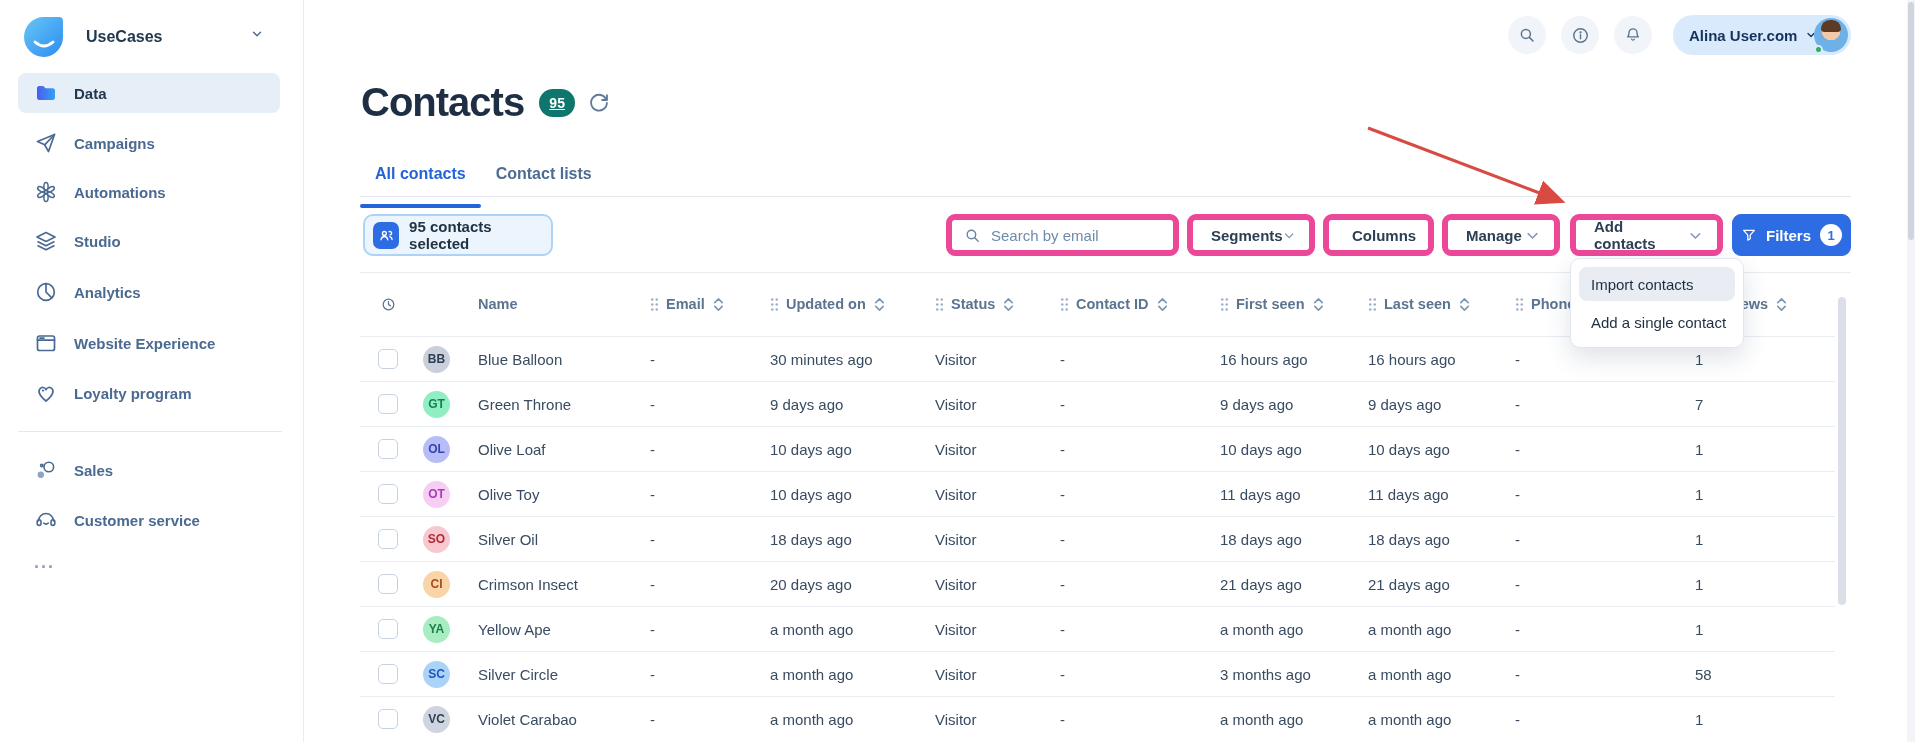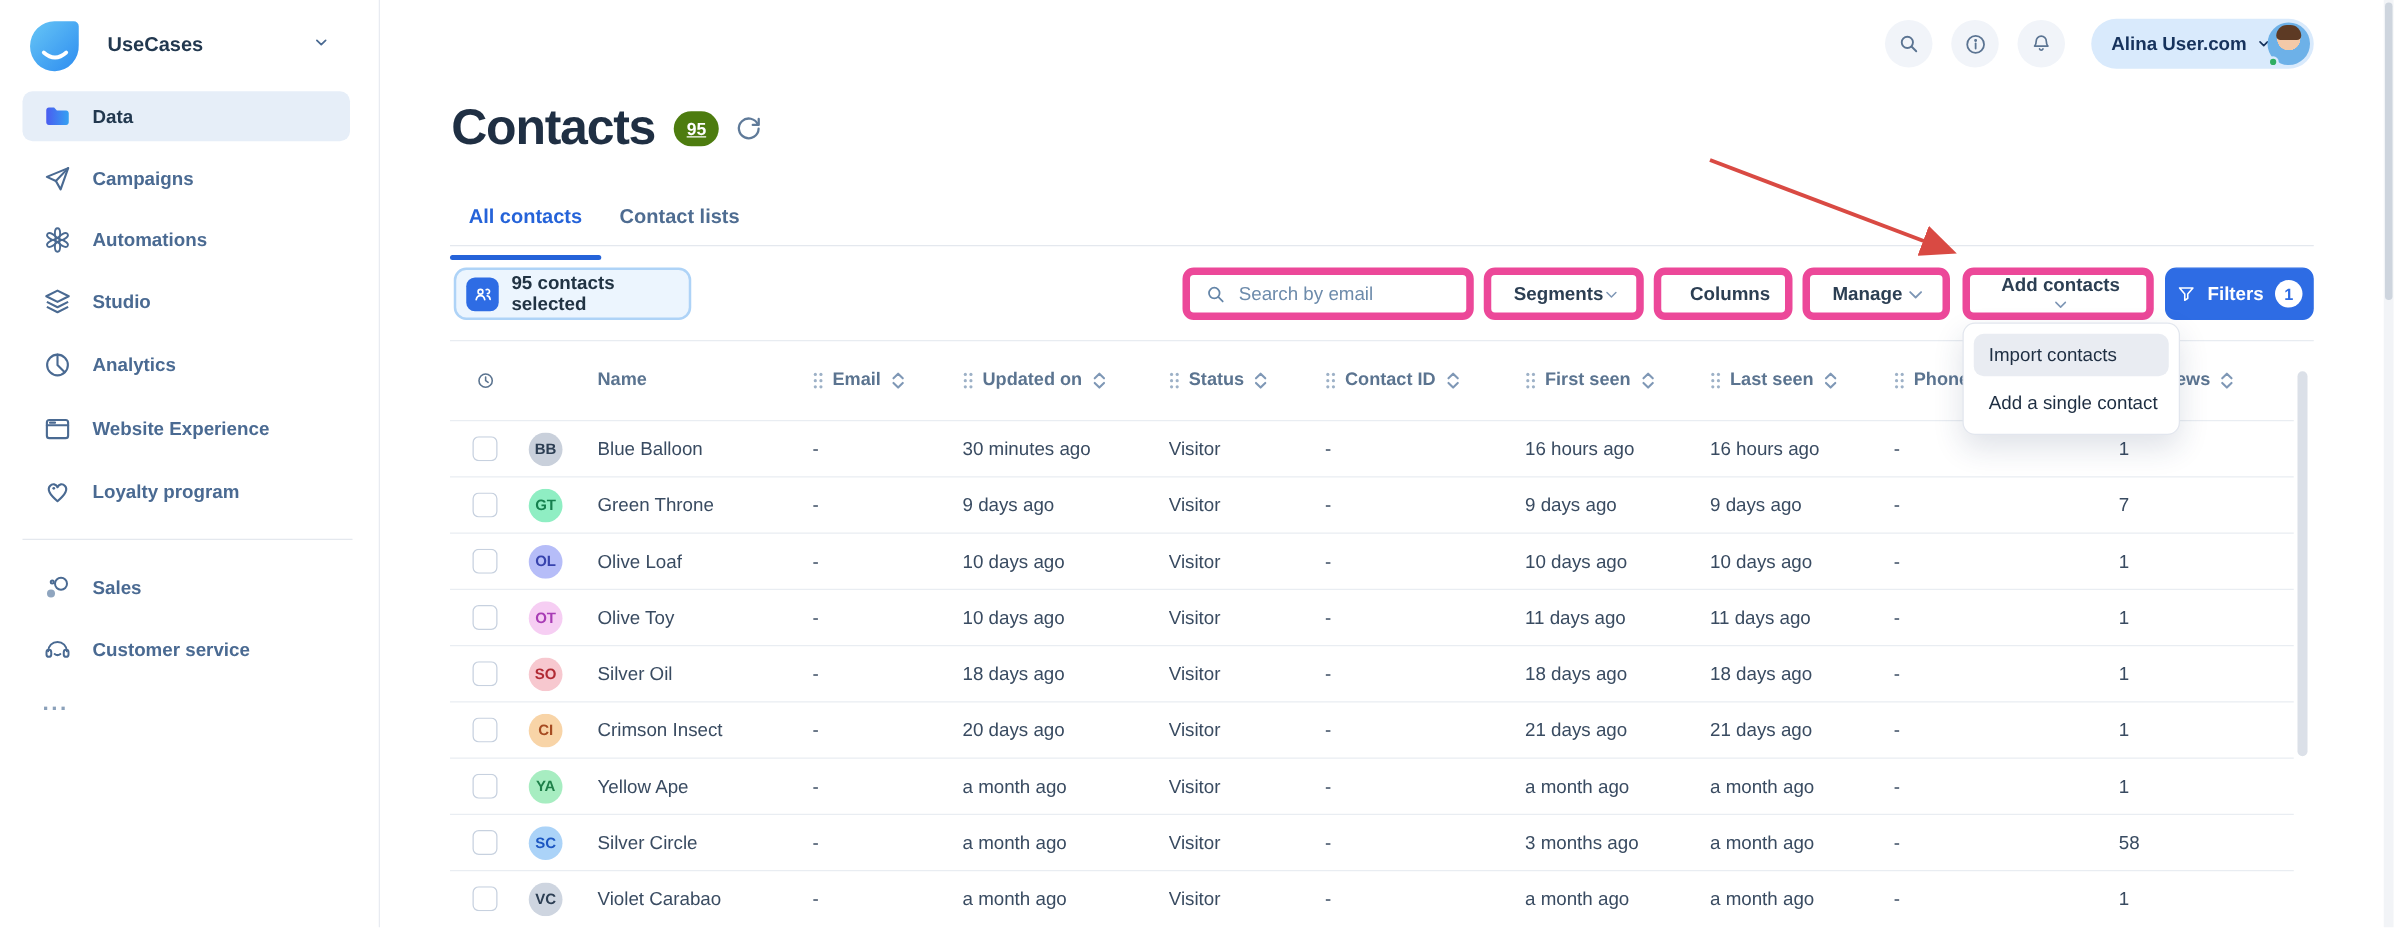--- a/index.html
+++ b/index.html
@@ -40,21 +40,21 @@
   .user-status { position:absolute; right:28px; top:30px; width:9px; height:9px; border-radius:50%;
     background:#2fae62; border:2px solid #d9eafc; }
   .page-scroll-track { position:absolute; right:0; top:0; width:8px; height:742px; background:#f2f4f7; }
   .page-scroll-thumb { position:absolute; right:1px; top:2px; width:6px; height:238px;
     border-radius:3px; background:#ced5de; }
 
   
   .page-title-row { position:absolute; left:361px; top:80px; display:flex; align-items:center; }
   .page-title { font-size:40px; font-weight:800; letter-spacing:-1px; color:#1f2f43; }
   .count-badge { margin-left:15px; min-width:36px; height:28px; padding:0 10px; border-radius:14px;
-    background:#4d7c0f; color:#fff; font-size:14px; font-weight:700;
+    background:#0f766e; color:#fff; font-size:14px; font-weight:700;
     display:flex; align-items:center; justify-content:center;text-decoration:underline; }
   .refresh-btn { margin-left:13px; width:22px; height:22px; cursor:pointer; }
 
   
   .tabs { position:absolute; left:360px; top:165px; display:flex; }
   .tab { padding:0 15px 24px 15px; font-size:16px; font-weight:700; color:#4e6c91; cursor:pointer;
     position:relative; }
   .tab.active { color:#2563d9; }
   .tab.active::after { content:""; position:absolute; left:0; right:0; bottom:-1px; height:4px;
     border-radius:2px; background:#2563d9; }
@@ -70,21 +70,21 @@
   .search-box { left:946px; width:233px; cursor:text; }
   .search-box input { border:0; outline:0; background:transparent; margin-left:10px; width:170px;
     font-family:"Liberation Sans",sans-serif; font-size:15px; color:#33475b; }
   .search-box input::placeholder { color:#6d8bab; opacity:1; }
   .search-box .sic { margin-left:12px; }
   .btn-label { font-size:15px; font-weight:700; color:#2c3f53; }
   .seg-btn { left:1187px; width:128px; justify-content:space-between; padding:0 14px 0 18px; }
   .col-btn { left:1323px; width:111px; padding:0 14px; }
   .col-btn .btn-label { margin-left:9px; }
   .man-btn { left:1442px; width:118px; justify-content:space-between; padding:0 14px 0 18px; }
-  .add-btn { left:1570px; width:153px; justify-content:space-between; padding:0 14px 0 18px;flex-direction:column; }
+  .add-btn { left:1570px; width:153px; justify-content:space-between; padding:0 14px 0 18px; }
   .filters-btn { left:1732px; width:119px; background:#2e6ce4; border:1px solid #2e6ce4;
     justify-content:center; }
   .filters-label { margin:0 9px; font-size:15px; font-weight:700; color:#fff; }
   .filters-badge { width:22px; height:22px; border-radius:50%; background:#fff; color:#2e6ce4;
     font-size:13px; font-weight:700; display:flex; align-items:center; justify-content:center; }
 
   
   .arrow-svg { position:absolute; left:1330px; top:95px; pointer-events:none; z-index:40; }
 
   

